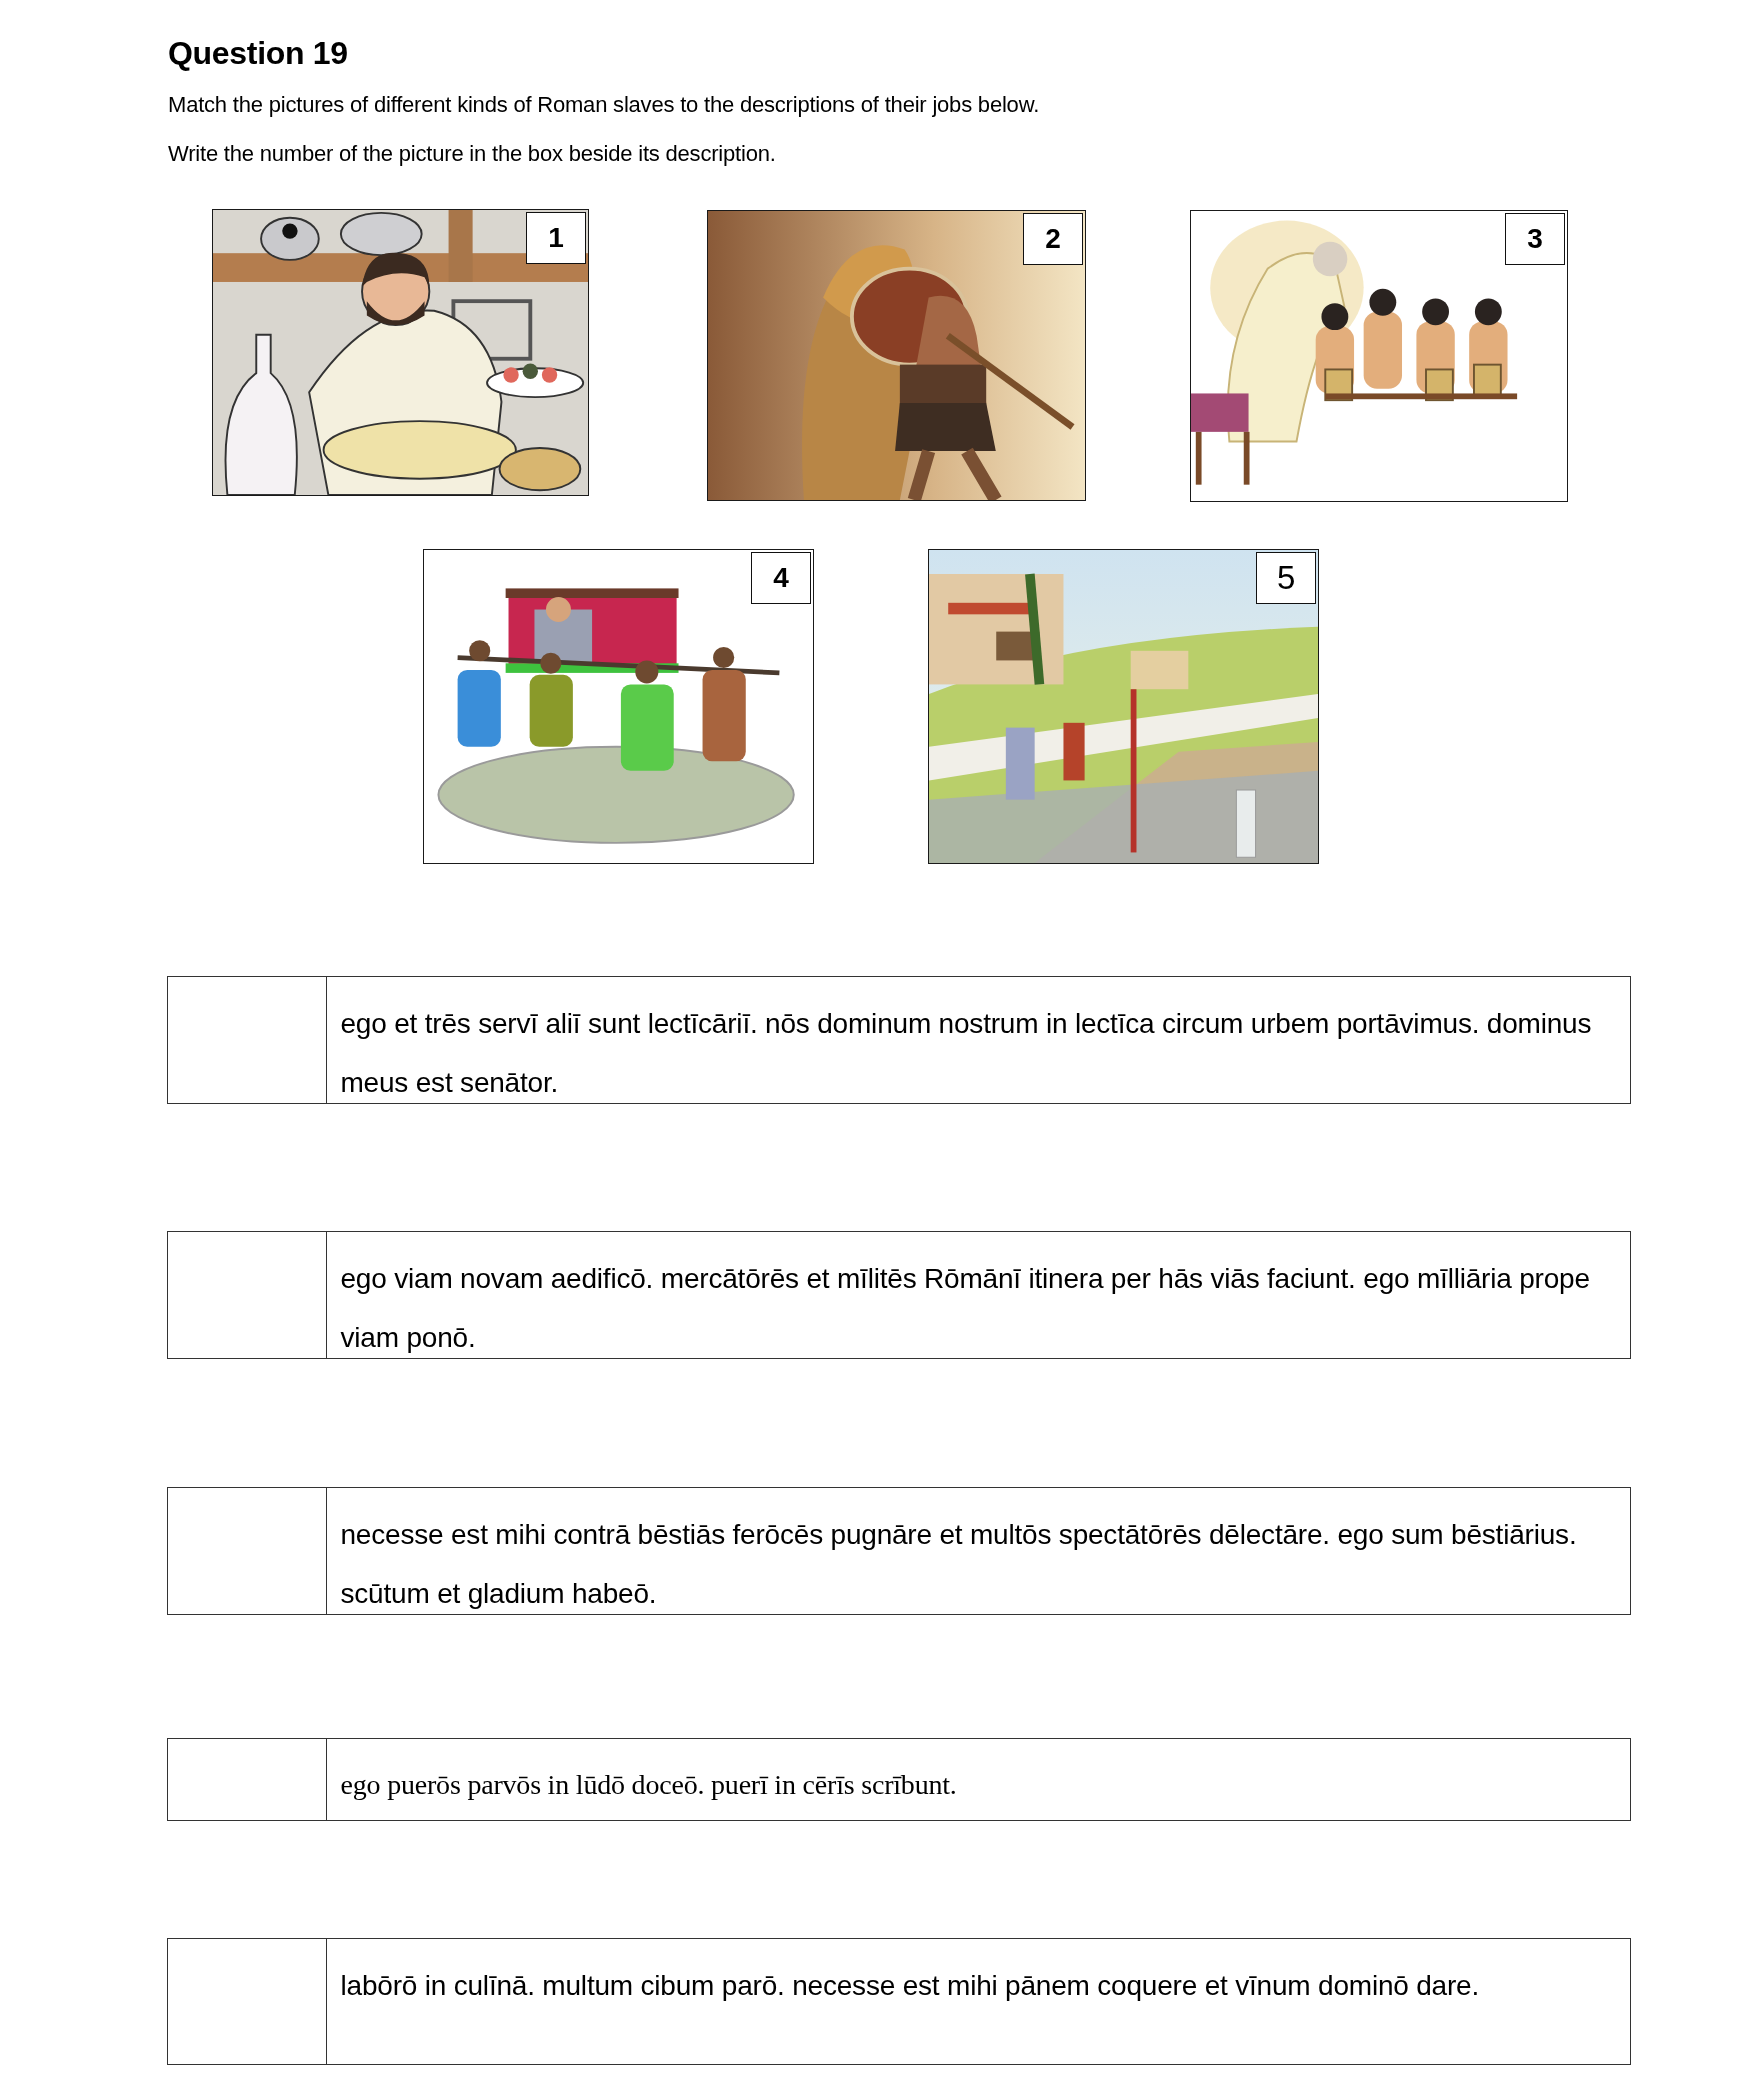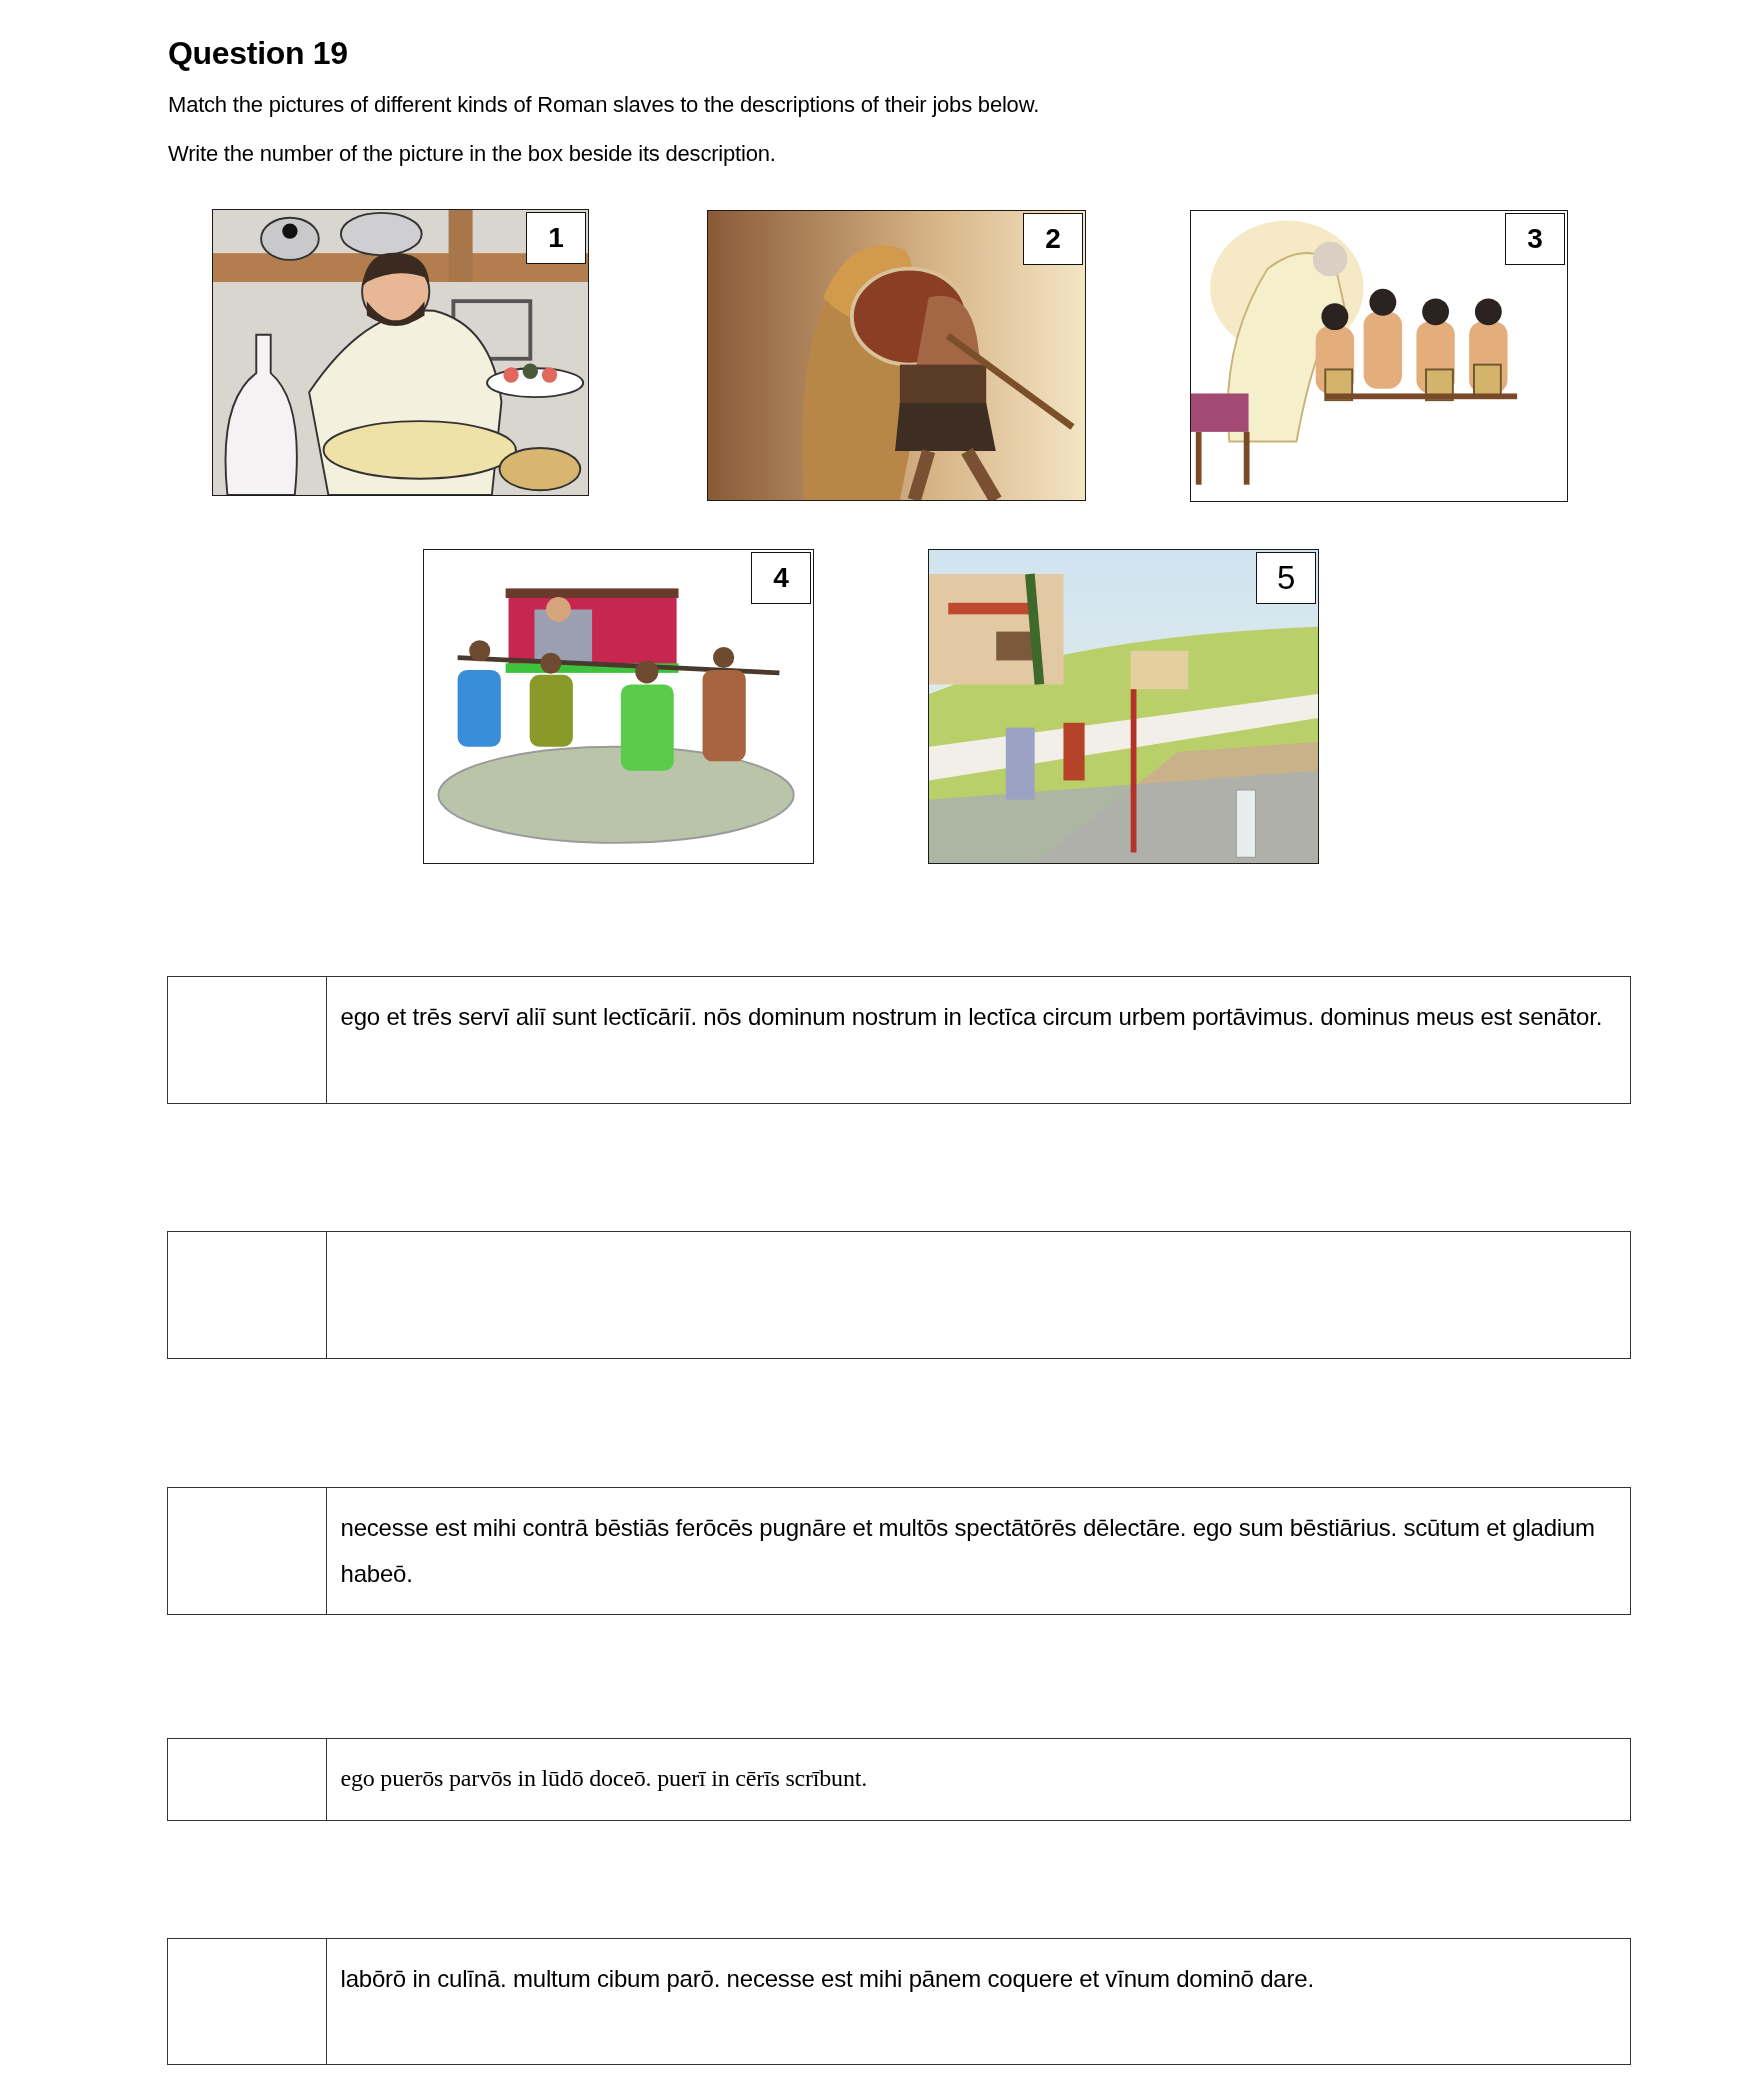--- a/index.html
+++ b/index.html
@@ -9,21 +9,21 @@
   .title { left: 168px; top: 5.8px; font-size: 32px; font-weight: bold; letter-spacing: -0.3px; margin-top: 29px; }
   .instr { left: 168px; font-size: 22px; line-height: 39px; white-space: nowrap; letter-spacing: -0.2px; }
   .pic { border: 1.9px solid #1a1a1a; overflow: hidden; box-sizing: border-box; }
   .pic svg { display: block; width: 100%; height: 100%; }
   .num { position: absolute; top: 1.9px; right: 1.9px; width: 60px; height: 52px; background: #fff;
          border: 1.9px solid #111; box-sizing: border-box; display: flex; align-items: center;
          justify-content: center; font-size: 28px; font-weight: bold; }
   .num.light { font-weight: normal; font-size: 33px; }
   .row { left: 167px; width: 1464px; border: 1.9px solid #333; box-sizing: border-box; display: flex; background: #fff; }
   .answer { width: 158px; border-right: 1.9px solid #333; flex: none; }
-  .desc { flex: 1; padding: 17.4px 13.5px 0 13.5px; font-size: 24px; line-height: 46px; letter-spacing: -0.2px; }
+  .desc { flex: 1; padding: 17.4px 13.5px 0 13.5px; font-size: 28px; line-height: 59px; letter-spacing: -0.2px; }
 </style>
 </head>
 <body>
 
 <div class="abs title">Question 19</div>
 <div class="abs instr" style="top:85px;">Match the pictures of different kinds of Roman slaves to the descriptions of their jobs below.</div>
 <div class="abs instr" style="top:134px;">Write the number of the picture in the box beside its description.</div>
 
 <div class="abs pic" style="left:212px; top:209px; width:377px; height:287px;">
   <svg viewBox="0 0 390 297" preserveAspectRatio="none">
@@ -152,20 +152,21 @@
   <div class="num light">5</div>
 </div>
 
 <div class="abs row" style="top:976px; height:128px;">
   <div class="answer"></div>
   <div class="desc">ego et trēs servī aliī sunt lectīcāriī. nōs dominum nostrum in lectīca circum urbem portāvimus. dominus meus est senātor.</div>
 </div>
 
 <div class="abs row" style="top:1231px; height:128px;">
   <div class="answer"></div>
+  <div class="desc">ego viam novam aedificō. mercātōrēs et mīlitēs Rōmānī itinera per hās viās faciunt. ego mīlliāria prope viam ponō.</div>
 </div>
 
 <div class="abs row" style="top:1487px; height:128px;">
   <div class="answer"></div>
   <div class="desc">necesse est mihi contrā bēstiās ferōcēs pugnāre et multōs spectātōrēs dēlectāre. ego sum bēstiārius. scūtum et gladium habeō.</div>
 </div>
 
 <div class="abs row" style="top:1738px; height:83px;font-family:Liberation Serif, serif;">
   <div class="answer"></div>
   <div class="desc" style="padding-top:16.4px;">ego puerōs parvōs in lūdō doceō. puerī in cērīs scrībunt.</div>

